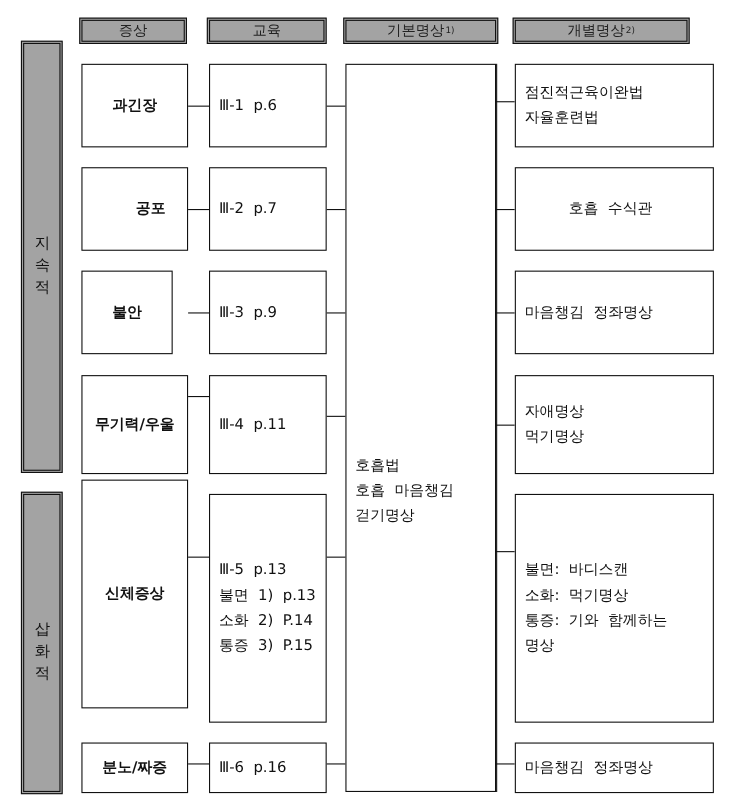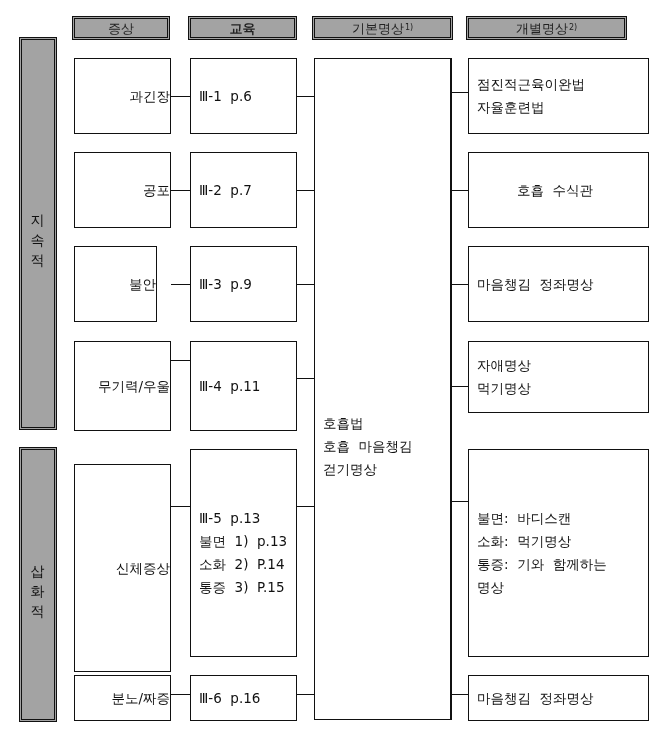--- a/index.html
+++ b/index.html
@@ -4,36 +4,36 @@
 <style>
   html, body { margin: 0; padding: 0; background: #ffffff; }
   body { width: 665px; height: 737px; position: relative; overflow: hidden;
          font-family: "DejaVu Sans", "Liberation Sans", sans-serif; color: #111; }
   .abs { position: absolute; box-sizing: border-box; }
   .box { border: 1.3px solid #111; background: #fff; }
   .dbl { border: 3px double #111; background: #a3a3a3; }
   .hdr { display: flex; align-items: center; justify-content: center;
          font-size: 13px; line-height: 1; color: #222; }
   .hdr sup { font-size: 8px; vertical-align: 4px; margin-left: 1px; }
-  .center { display: flex; align-items: center; justify-content: flex-end; text-align: center; }
+  .center { display: flex; align-items: center; justify-content: center; text-align: center; font-weight: bold; }
   .leftv { display: flex; align-items: center; justify-content: flex-start; padding-left: 8px; }
   .txt { font-size: 13.5px; line-height: 23px; white-space: pre; }
   .vert { display: flex; align-items: center; justify-content: center; }
   .vert span { font-size: 14px; line-height: 24px; writing-mode: vertical-rl;
                text-orientation: upright; letter-spacing: 6px; }
   .hline { height: 0; border-top: 1.3px solid #111; }
   .vline { width: 0; border-left: 1.3px solid #111; }
 </style>
 </head>
 <body>
 
 <div class="abs dbl hdr" style="left:72px; top:16px; width:98px; height:24px;">
   <span>증상</span>
 </div>
-<div class="abs dbl hdr" style="left:188px; top:16px; width:109px; height:24px;font-weight:bold;">
+<div class="abs dbl hdr" style="left:188px; top:16px; width:109px; height:24px;">
   <span>교육</span>
 </div>
 <div class="abs dbl hdr" style="left:312px; top:16px; width:141px; height:24px;">
   <span>기본명상</span>
     <sup>1)</sup>
 </div>
 <div class="abs dbl hdr" style="left:466px; top:16px; width:161px; height:24px;">
   <span>개별명상</span>
     <sup>2)</sup>
 </div>
@@ -71,24 +71,24 @@
 <div class="abs box leftv txt" style="left:190px; top:246px; width:107px; height:76px;"><span>Ⅲ-3  p.9</span></div>
 <div class="abs hline" style="left:297px; top:284px; width:17px;"></div>
 <div class="abs hline" style="left:451px; top:284px; width:17px;"></div>
 <div class="abs box leftv txt" style="left:468px; top:246px; width:181px; height:76px;"><span>마음챙김  정좌명상</span></div>
 
 <div class="abs box center txt" style="left:74px; top:341px; width:97px; height:90px;"><span>무기력/우울</span></div>
 <div class="abs hline" style="left:171px; top:360px; width:19px;"></div>
 <div class="abs box leftv txt" style="left:190px; top:341px; width:107px; height:90px;"><span>Ⅲ-4  p.11</span></div>
 <div class="abs hline" style="left:297px; top:378px; width:17px;"></div>
 <div class="abs hline" style="left:451px; top:386px; width:17px;"></div>
-<div class="abs box leftv txt" style="left:468px; top:341px; width:181px; height:72px;"><span>자애명상
+<div class="abs box leftv txt" style="left:468px; top:341px; width:181px; height:90px;"><span>자애명상
 먹기명상</span></div>
 
-<div class="abs box center txt" style="left:74px; top:464px; width:97px; height:208px;"><span>신체증상</span></div>
+<div class="abs box center txt" style="left:74px; top:436px; width:97px; height:208px;"><span>신체증상</span></div>
 <div class="abs hline" style="left:171px; top:506px; width:19px;"></div>
 <div class="abs box leftv txt" style="left:190px; top:449px; width:107px; height:208px;"><span>Ⅲ-5  p.13
 불면  1)  p.13
 소화  2)  P.14
 통증  3)  P.15</span></div>
 <div class="abs hline" style="left:297px; top:506px; width:17px;"></div>
 <div class="abs hline" style="left:451px; top:501px; width:17px;"></div>
 <div class="abs box leftv txt" style="left:468px; top:449px; width:181px; height:208px;"><span>불면:  바디스캔
 소화:  먹기명상
 통증:  기와  함께하는

